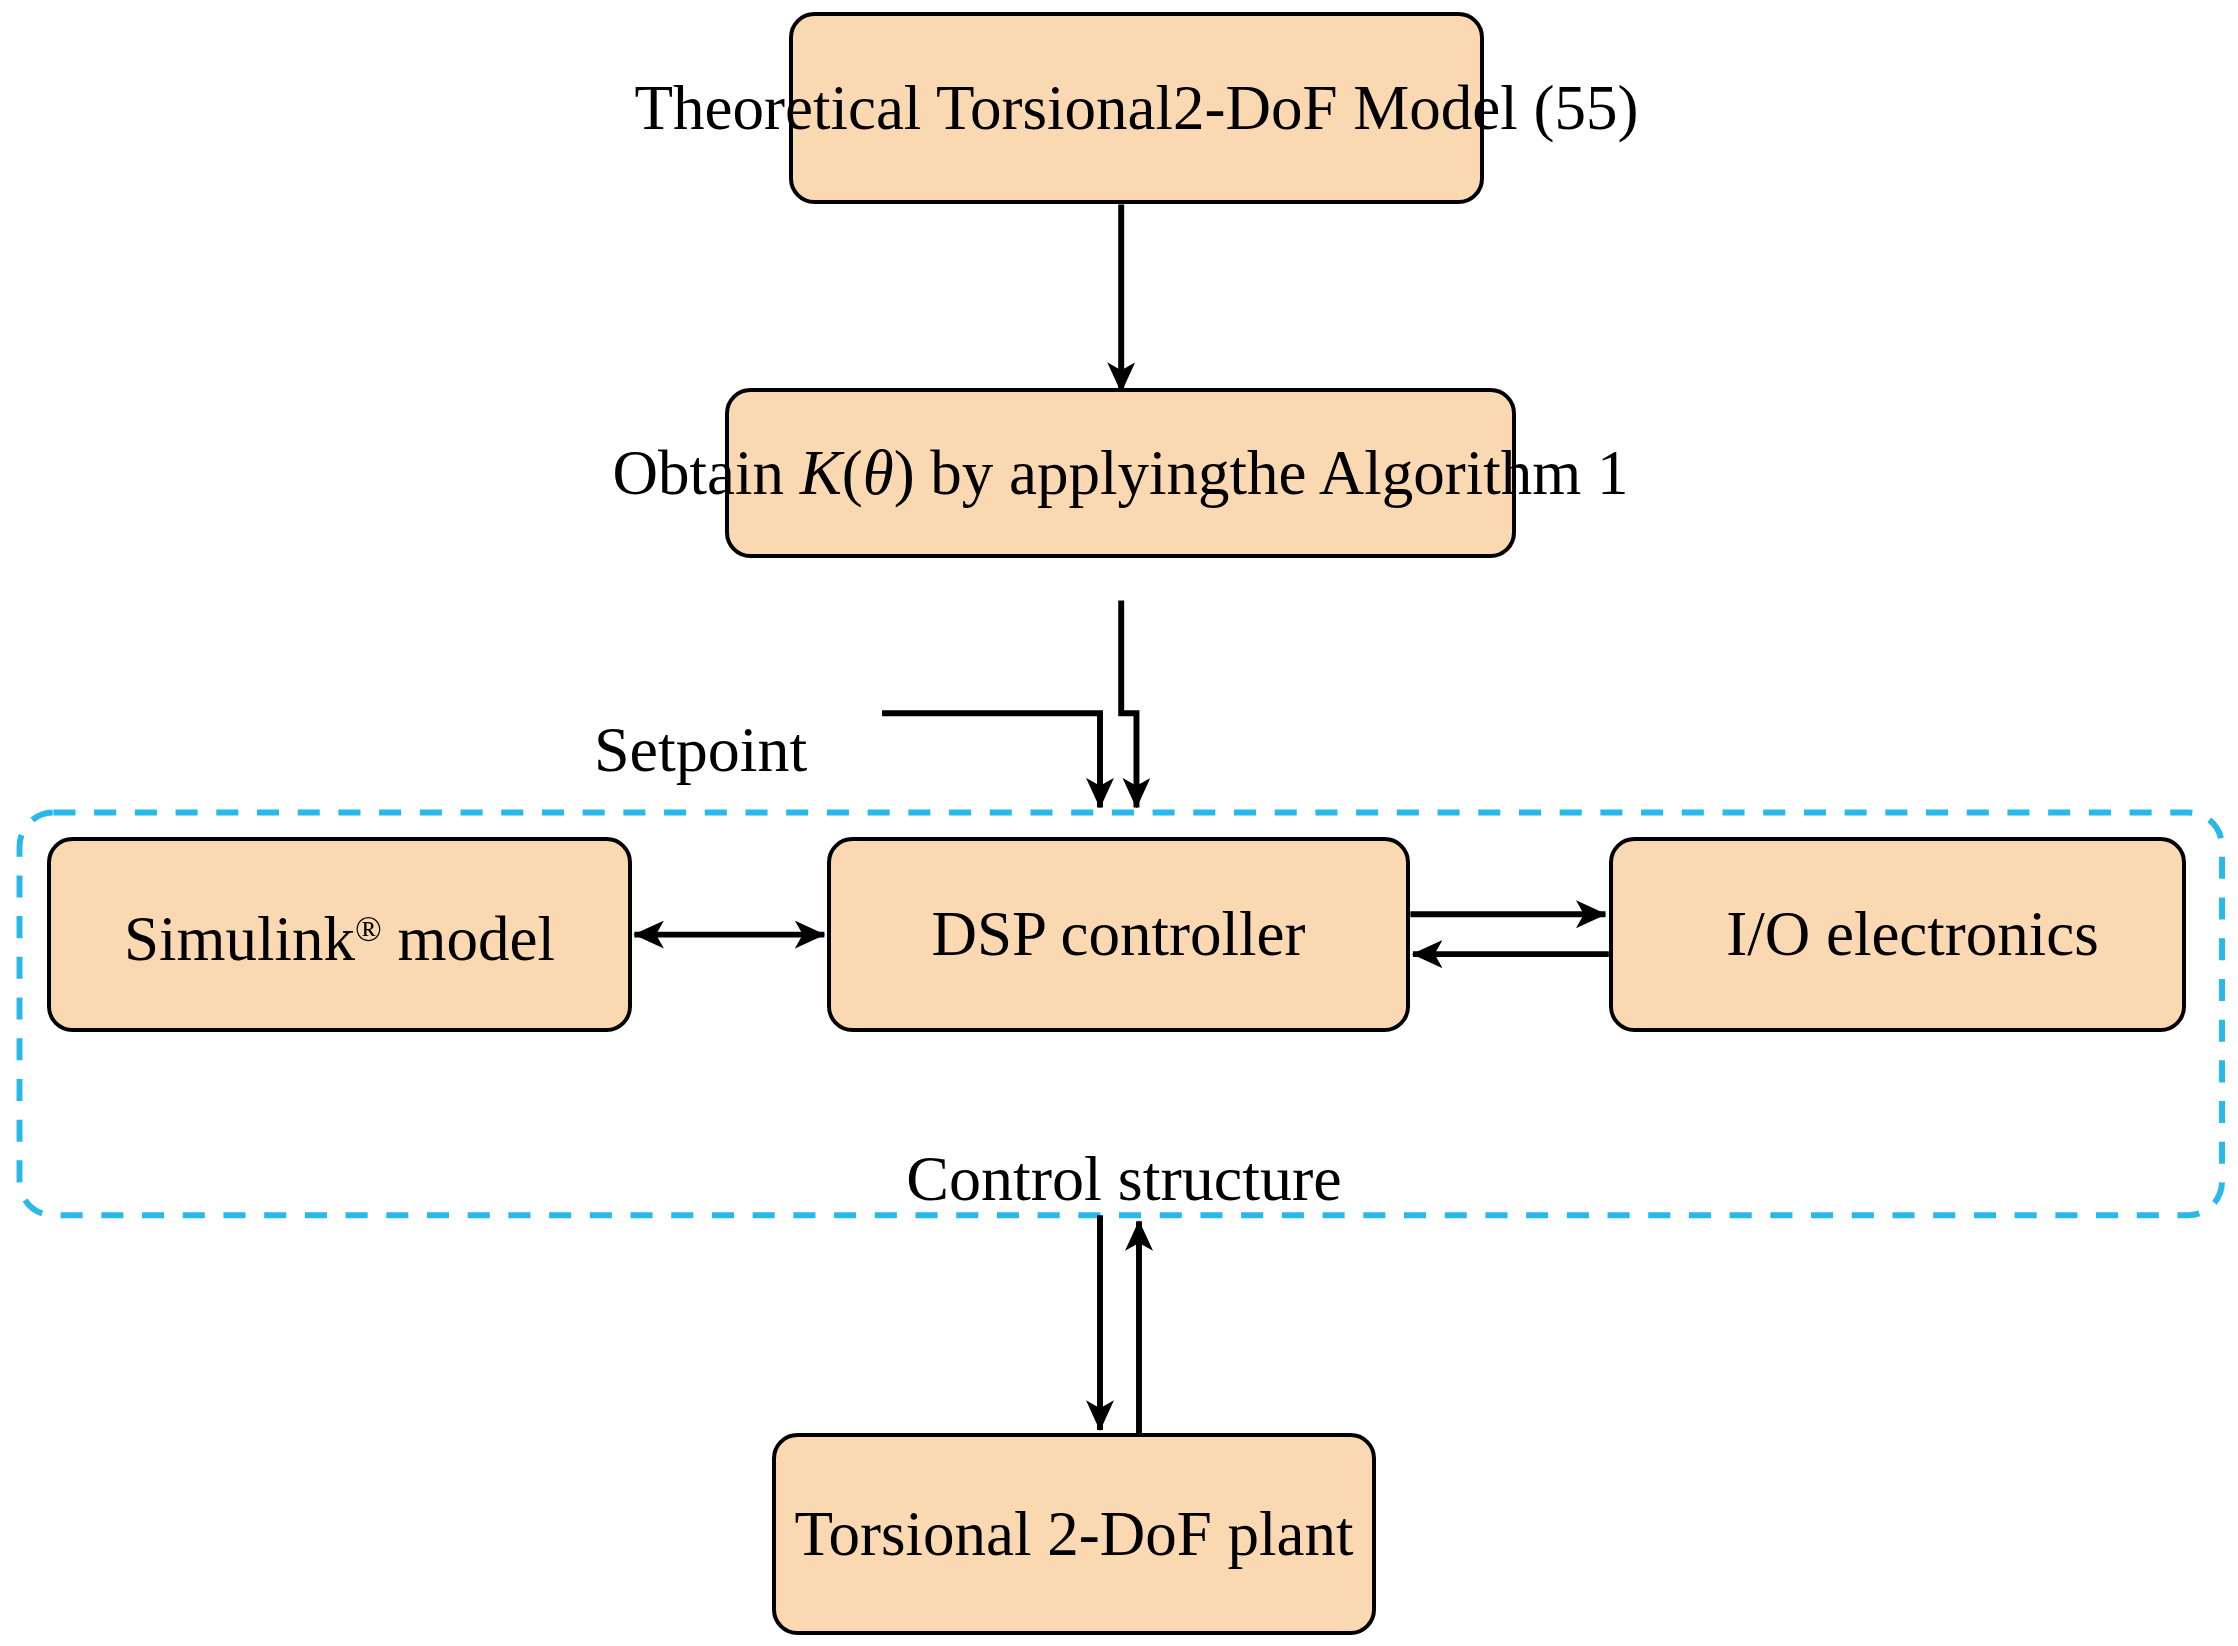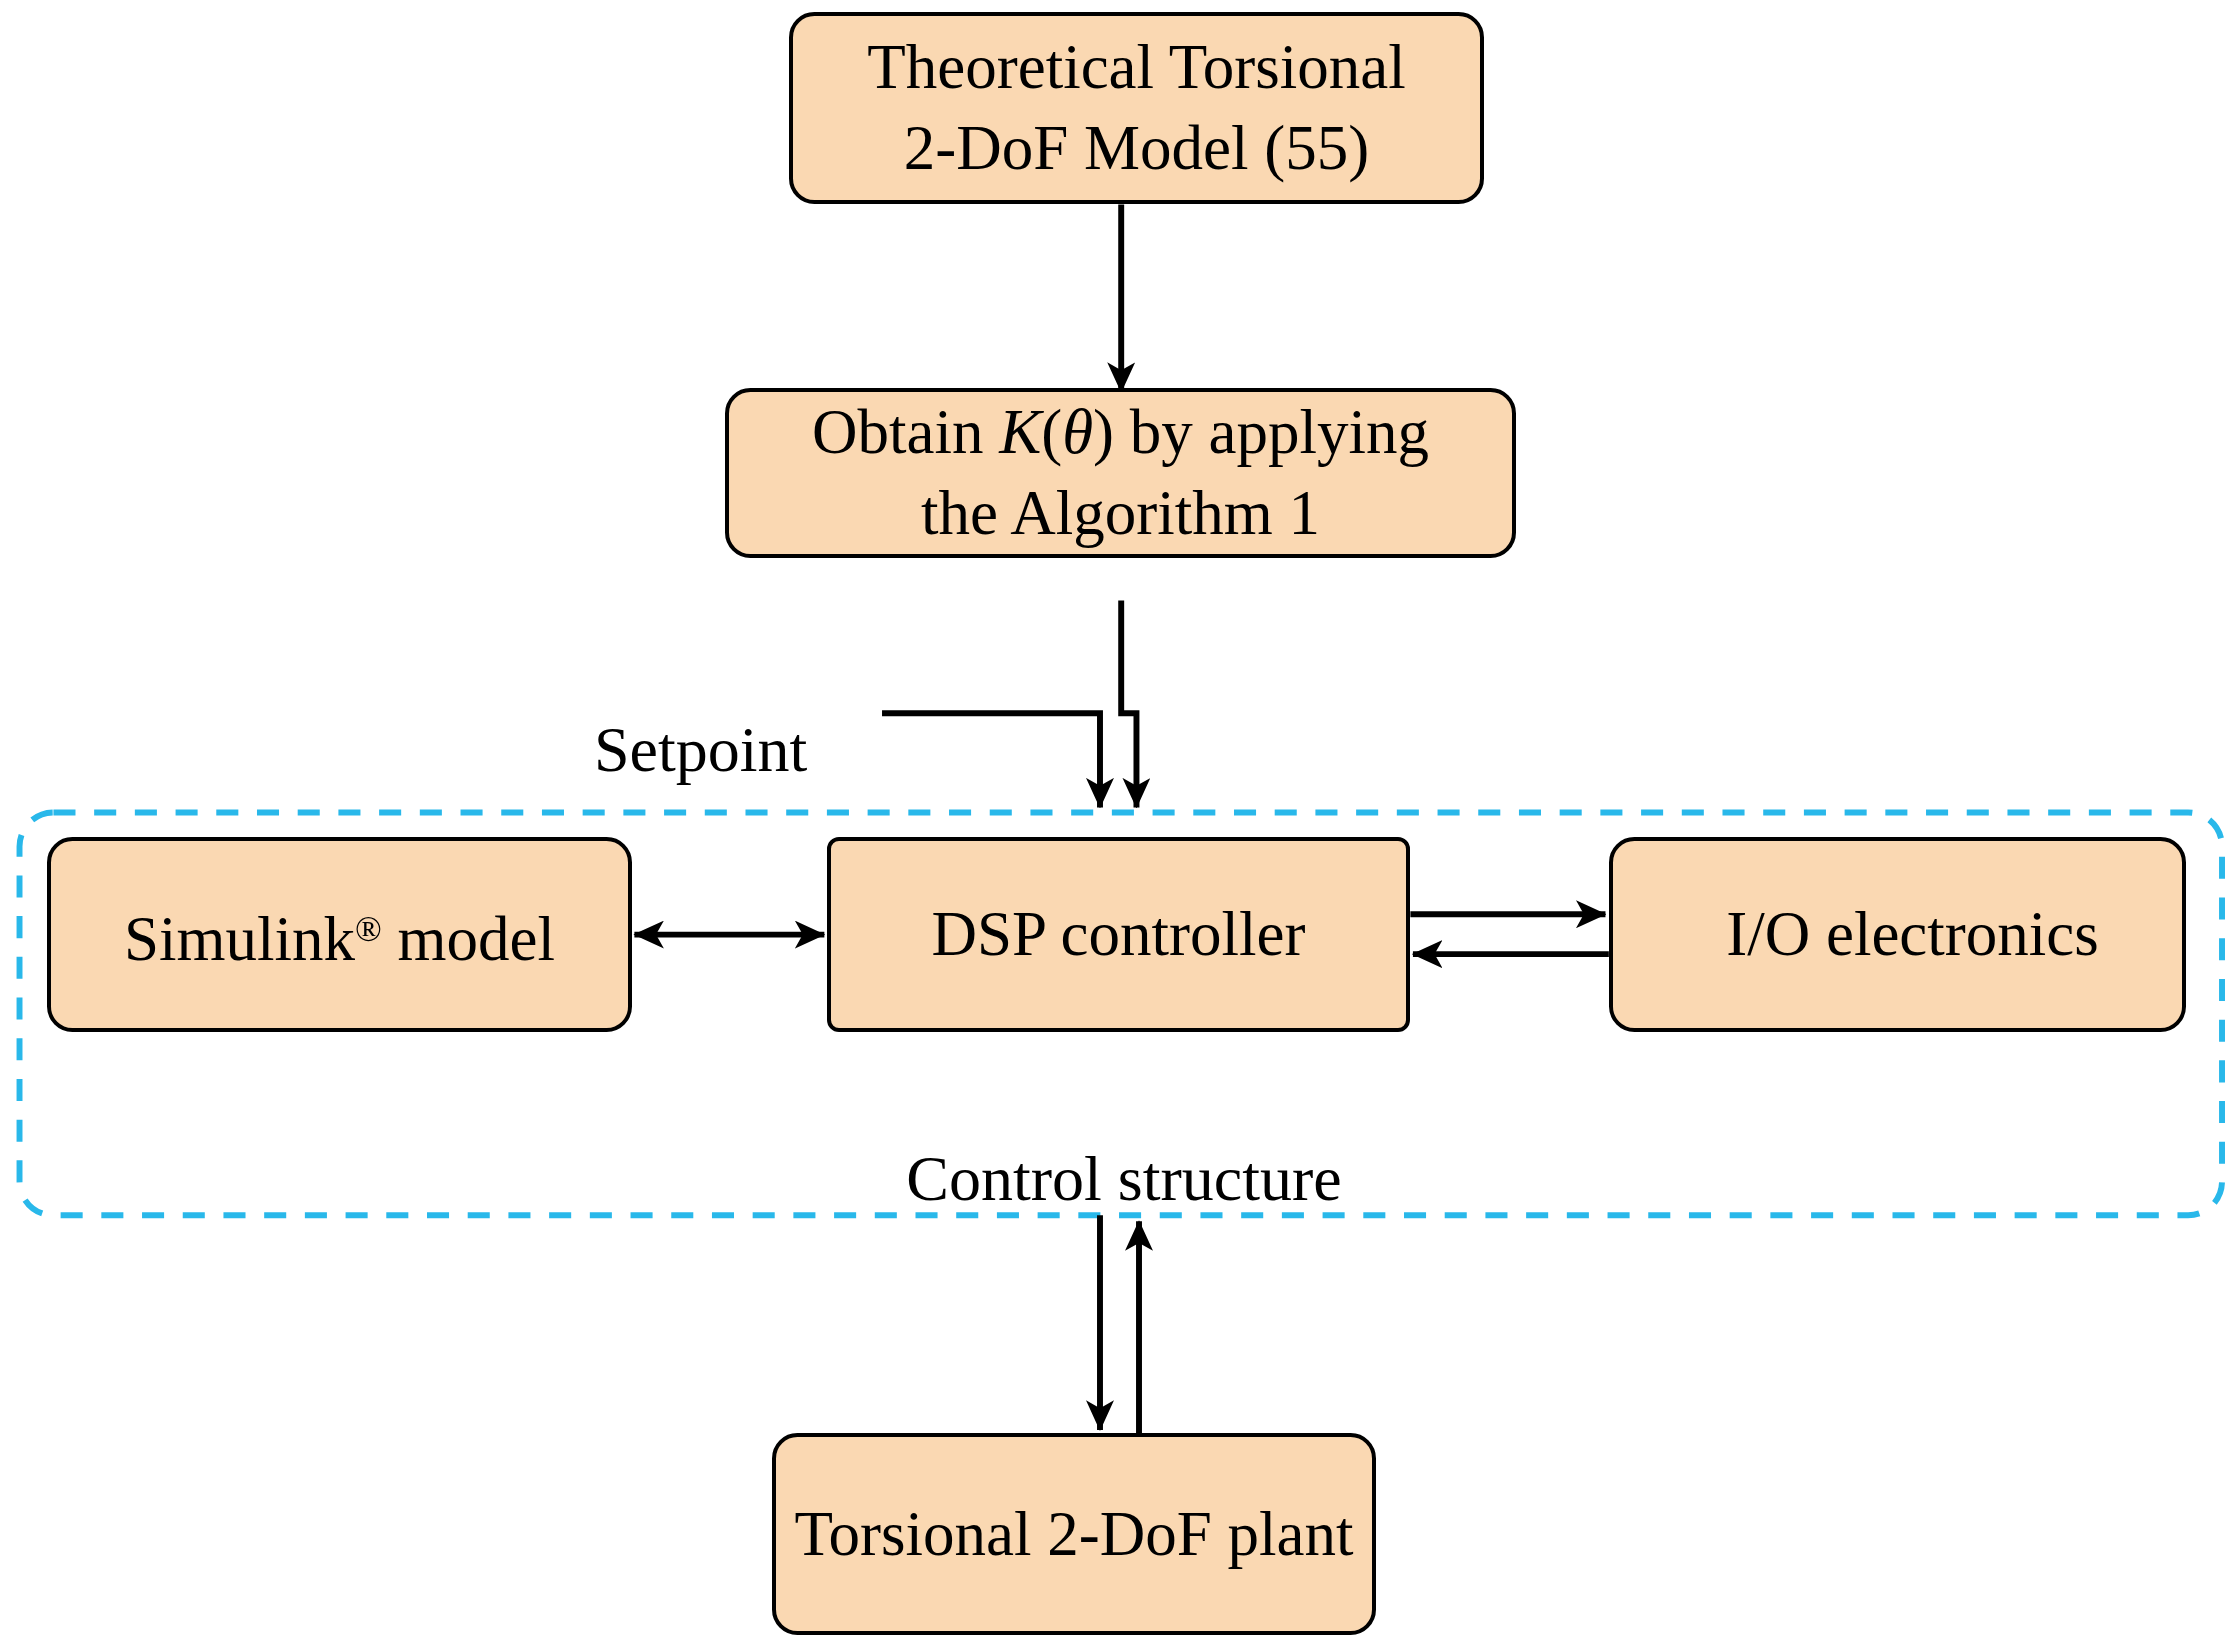--- a/index.html
+++ b/index.html
@@ -27,32 +27,31 @@
     stroke-width: 7;
     fill: none;
   }
   .node {
     position: absolute;
     box-sizing: border-box;
     background: #FAD8B2;
     border: 4.2px solid #000000;
     border-radius: 25.4px;
     display: flex;
-    flex-direction: column;
     align-items: center;
     justify-content: center;
     text-align: center;
     font-size: 63px;
     line-height: 81px;
     white-space: nowrap;
   }
   .node-theoretical { left: 789px;  top: 12px;   width: 695px; height: 192px; }
   .node-obtain      { left: 725px;  top: 388px;  width: 791px; height: 170px; }
   .node-simulink    { left: 47px;   top: 837px;  width: 585px; height: 195px; justify-content: center; }
-  .node-dsp         { left: 827px;  top: 837px;  width: 583px; height: 195px; border-radius: 12px; }
+  .node-dsp         { left: 827px;  top: 837px;  width: 583px; height: 195px; }
   .node-io          { left: 1609px; top: 837px;  width: 577px; height: 195px; padding-left: 30px; }
   .node-plant       { left: 772px;  top: 1433px; width: 604px; height: 202px; }
   .free-label {
     position: absolute;
     font-size: 64px;
     line-height: 78px;
     white-space: nowrap;
     margin-top: 37px;
   }
   .label-setpoint { left: 594px; top: 674px; }

